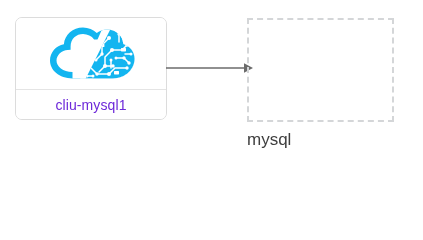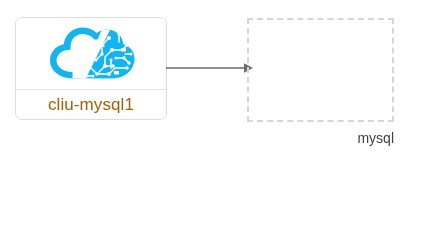--- a/index.html
+++ b/index.html
@@ -55,22 +55,22 @@
   }
 
   .node-label-area {
     flex: 1;
     display: flex;
     align-items: center;
     justify-content: center;
     background: #ffffff;
   }
   .node-label {
-    font-size: 17px;
-    color: #a16207;
+    font-size: 14px;
+    color: #6d28d9;
     letter-spacing: 0.1px;
     line-height: 1;
     white-space: nowrap;
     text-align: right;
   }
 
   
   .connector {
     position: absolute;
     left: 166px;
@@ -89,22 +89,22 @@
     box-sizing: border-box;
     border: 2px dashed #d4d6d8;
     background: transparent;
   }
 
   .group-label {
     position: absolute;
     left: 247px;
     top: 131px;
     width: 147px;
-    text-align: right;
-    font-size: 14px;
+    text-align: left;
+    font-size: 17px;
     color: #3f3f3f;
     line-height: 1;
     white-space: nowrap;
   }
 </style>
 </head>
 <body>
 
 <div id="canvas">
 

